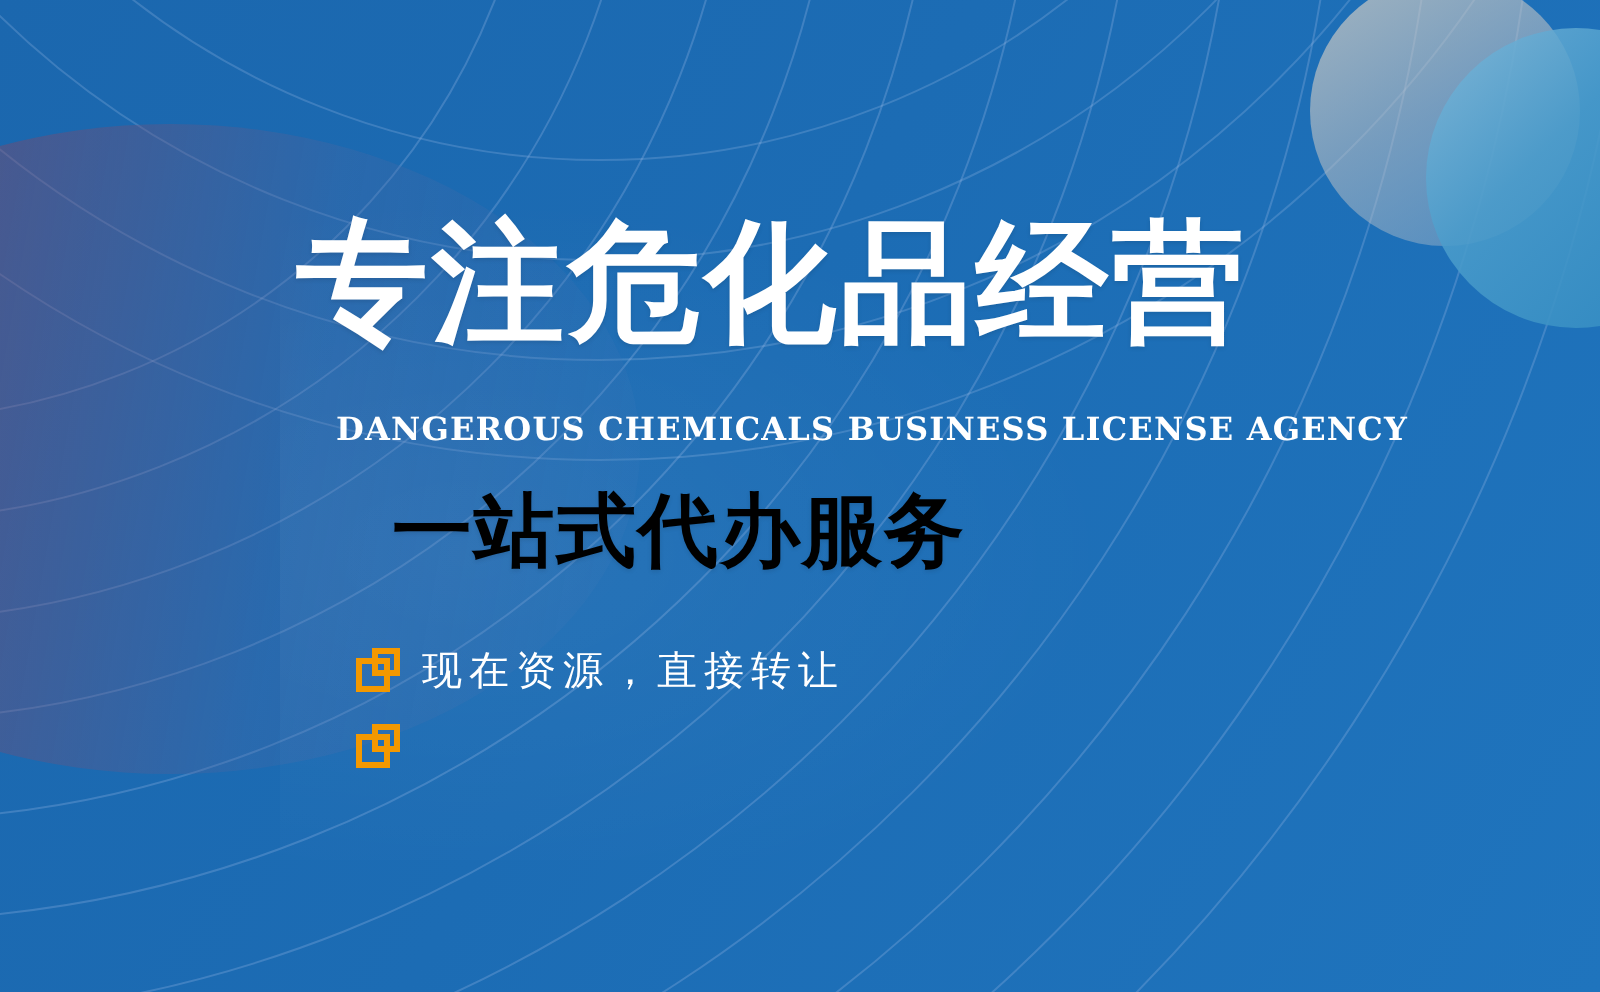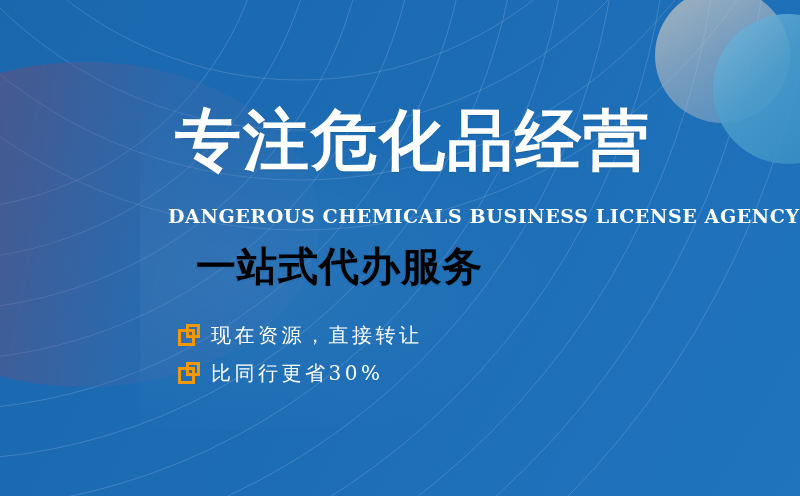--- a/index.html
+++ b/index.html
@@ -94,37 +94,36 @@
 
   .content {
     position: absolute;
     inset: 0;
   }
 
   .title-cn {
     position: absolute;
     left: 148px;
     top: 108px;
-    font-family: Liberation Serif, serif;
+    font-family: Liberation Sans, sans-serif;
     font-size: 66px;
     font-weight: 700;
     line-height: 1;
     color: #ffffff;
     letter-spacing: 2px;
     white-space: nowrap;
     text-shadow: 0 1px 2px rgba(0,0,0,0.10);
-    margin-left: 27px;
   }
 
   .title-en {
     position: absolute;
     left: 168px;
     top: 205px;
     font-family: "DejaVu Serif", "Liberation Serif", serif;
-    font-size: 19px;
+    font-size: 16px;
     font-weight: 700;
     color: #ffffff;
     letter-spacing: 0.6px;
     white-space: nowrap;
   }
 
   .subtitle-cn {
     position: absolute;
     left: 196px;
     top: 246px;
@@ -240,19 +239,18 @@
           <span class="sq sq-b"></span>
         </span>
         <span class="bullet-text">现在资源，直接转让</span>
       </div>
 
       <div class="bullet">
         <span class="bullet-icon">
           <span class="sq sq-a"></span>
           <span class="sq sq-b"></span>
         </span>
-        <span class="bullet-text">比同行更省30%</span>
       </div>
 
 
     </div>
   </div>
 </div>
 
 </body></html>

